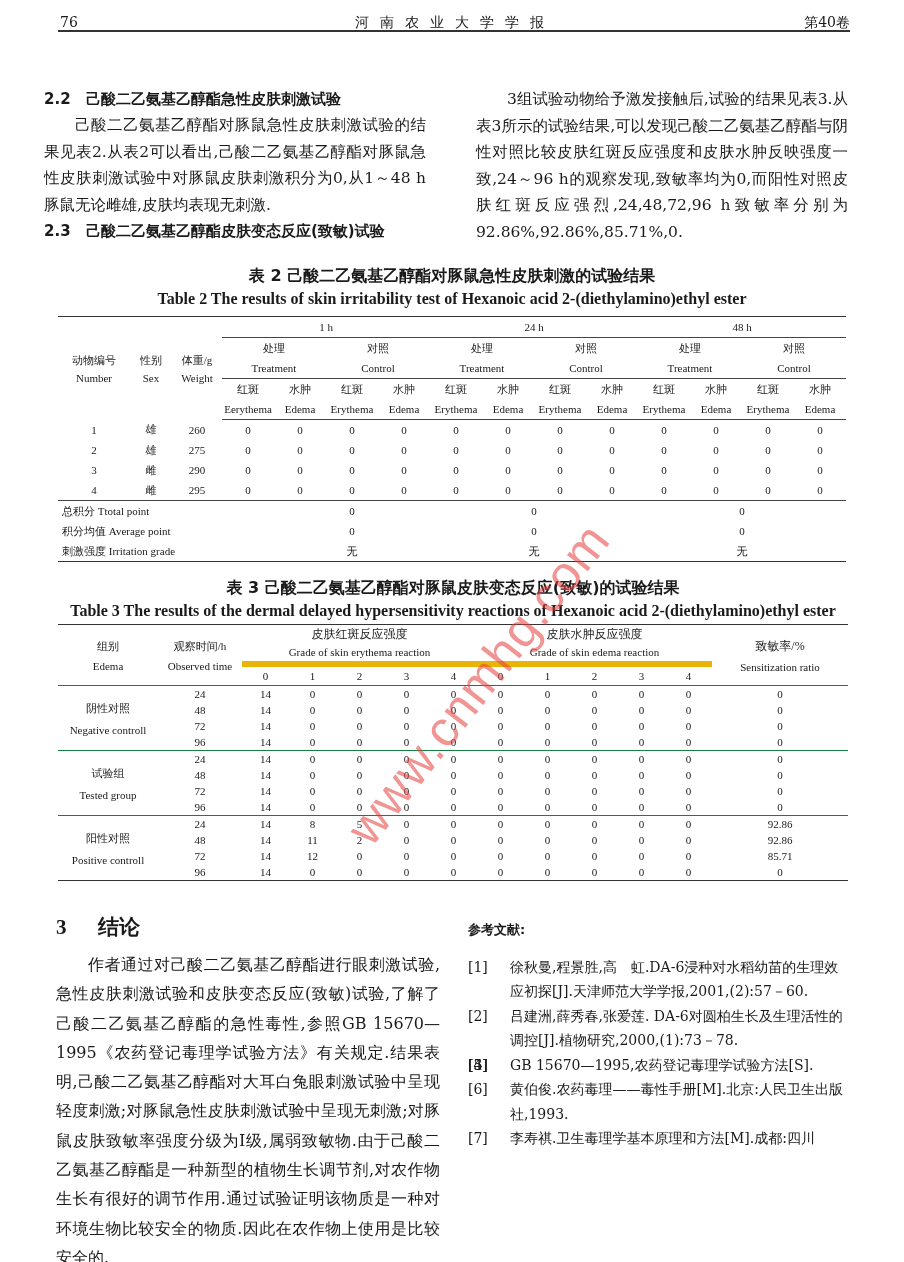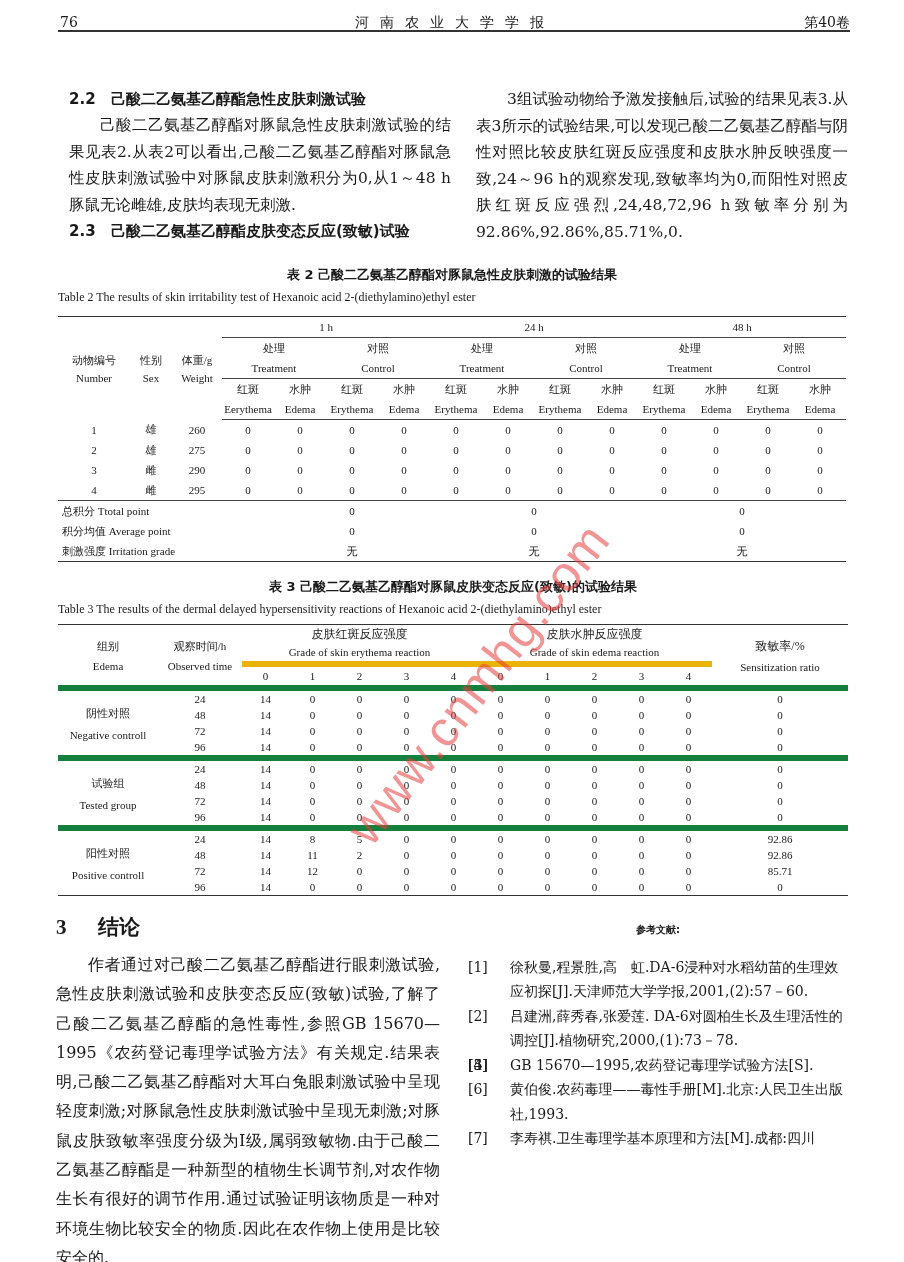--- a/index.html
+++ b/index.html
@@ -10,56 +10,56 @@
   .hdr .pn { position:absolute; left:0; top:10px; }
   .hdr .jt { position:absolute; left:0; width:790px; top:10px; text-align:center; letter-spacing:11px; }
   .hdr .vol { position:absolute; right:0; top:10px; }
   .hrule { top:30px; left:58px; width:792px; height:0; border-top:2px solid #333; }
 
   .col { font-size:15.5px; line-height:26.5px; }
   .col p { margin:0; text-indent:2em; text-align:justify; }
   .h2 { font-family:"DejaVu Sans","Liberation Sans",sans-serif; font-weight:bold; font-size:15px; line-height:26px; }
   .h2 .num { display:inline-block; width:42px; }
 
-  .tcap-cn { font-family:"DejaVu Sans","Liberation Sans",sans-serif; font-weight:bold; font-size:13px; text-align:center; }
-  .tcap-en { font-family:"Liberation Serif",serif; font-weight:normal; font-size:12px; text-align:left; }
+  .tcap-cn { font-family:"DejaVu Sans","Liberation Sans",sans-serif; font-weight:bold; font-size:16px; text-align:center; }
+  .tcap-en { font-family:"Liberation Serif",serif; font-weight:bold; font-size:16px; text-align:center; }
 
   table { border-collapse:collapse; font-size:11px; font-family:"Liberation Serif","DejaVu Serif",serif; }
   td, th { padding:0; text-align:center; font-weight:normal; white-space:nowrap; }
   .t2 { top:316px; left:58px; width:788px; border-top:1.5px solid #333; border-bottom:1.5px solid #333; }
   .t2 td { height:20px; }
   .t2 .ul { border-bottom:1px solid #444; }
   .t2 .sep td { border-top:1px solid #444; }
   .t2 .left { text-align:left; padding-left:4px;margin-top:48px; }
 
   .t3 { top:624px; left:58px; width:790px; border-top:1.5px solid #333; border-bottom:1.5px solid #333; }
   .t3 td { height:16px; font-size:11px; }
-  .t3 .grp td { border-top:6px solid #15803d;text-align:center; }
+  .t3 .grp td { border-top:1px solid #15803d;text-align:center; }
   .t3 .ul { border-bottom:6px solid #eab308; }
   .t3 .hd td { height:18px; }
 
   .ref { font-size:14px; line-height:24.5px; }
   .ref .item { position:relative; padding-left:42px; }
   .ref .item .idx { position:absolute; left:0; }
-  .ref-title { font-family:"DejaVu Sans","Liberation Sans",sans-serif; font-weight:bold; font-size:10px;text-align:center; }
+  .ref-title { font-family:"DejaVu Sans","Liberation Sans",sans-serif; font-weight:bold; font-size:13px; }
 
   .wm { top:640px; left:300px; font-family:"Liberation Sans",sans-serif; font-size:50px; color:rgba(230,60,60,0.55);
         transform:rotate(-52deg); transform-origin:left top; letter-spacing:1px; }
 </style>
 </head>
 <body>
 
 <div class="abs hdr">
   <span class="pn">76</span>
   <span class="jt">河南农业大学学报</span>
   <span class="vol">第40卷</span>
 </div>
 <div class="abs hrule"></div>
 
-<div class="abs col" style="top:86px; left:69px; width:382px;">
+<div class="abs col" style="top:86px; left:44px; width:382px;">
   <div class="h2">
     <span class="num">2.2</span><span>己酸二乙氨基乙醇酯急性皮肤刺激试验</span>
   </div>
   <p>己酸二乙氨基乙醇酯对豚鼠急性皮肤刺激试验的结果见表2.从表2可以看出,己酸二乙氨基乙醇酯对豚鼠急性皮肤刺激试验中对豚鼠皮肤刺激积分为0,从1～48 h豚鼠无论雌雄,皮肤均表现无刺激.</p>
   <div class="h2">
     <span class="num">2.3</span><span>己酸二乙氨基乙醇酯皮肤变态反应(致敏)试验</span>
   </div>
 </div>
 
 <div class="abs col" style="top:86px; left:476px; width:372px;">

